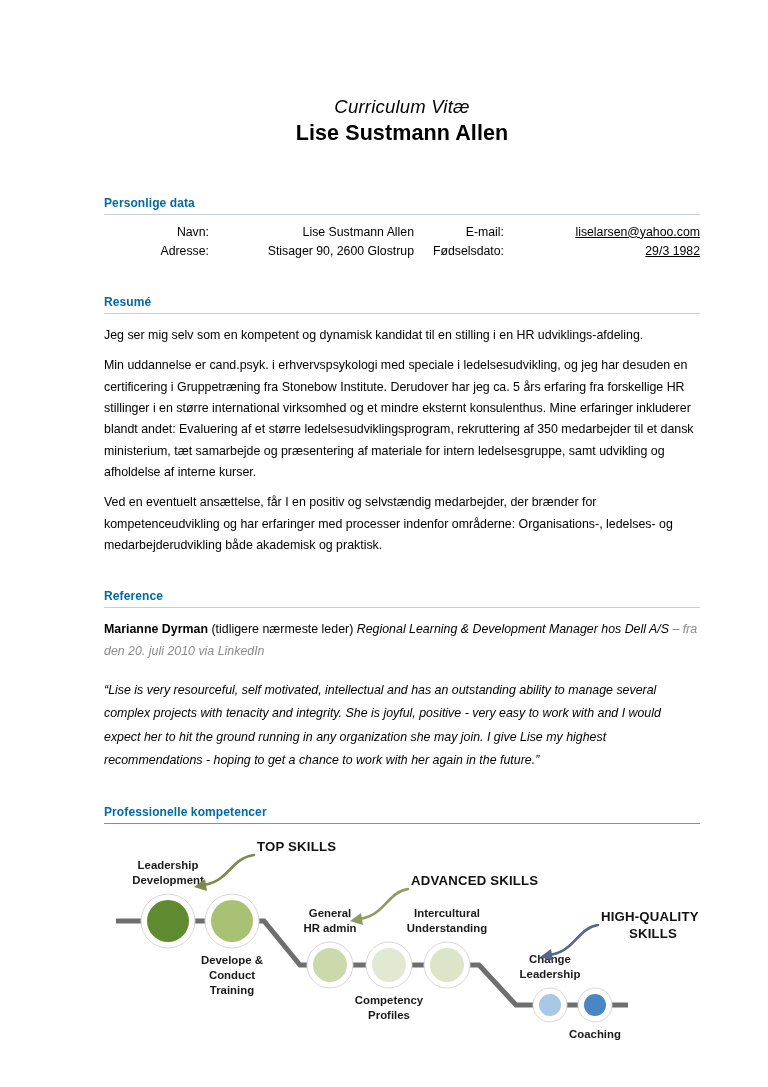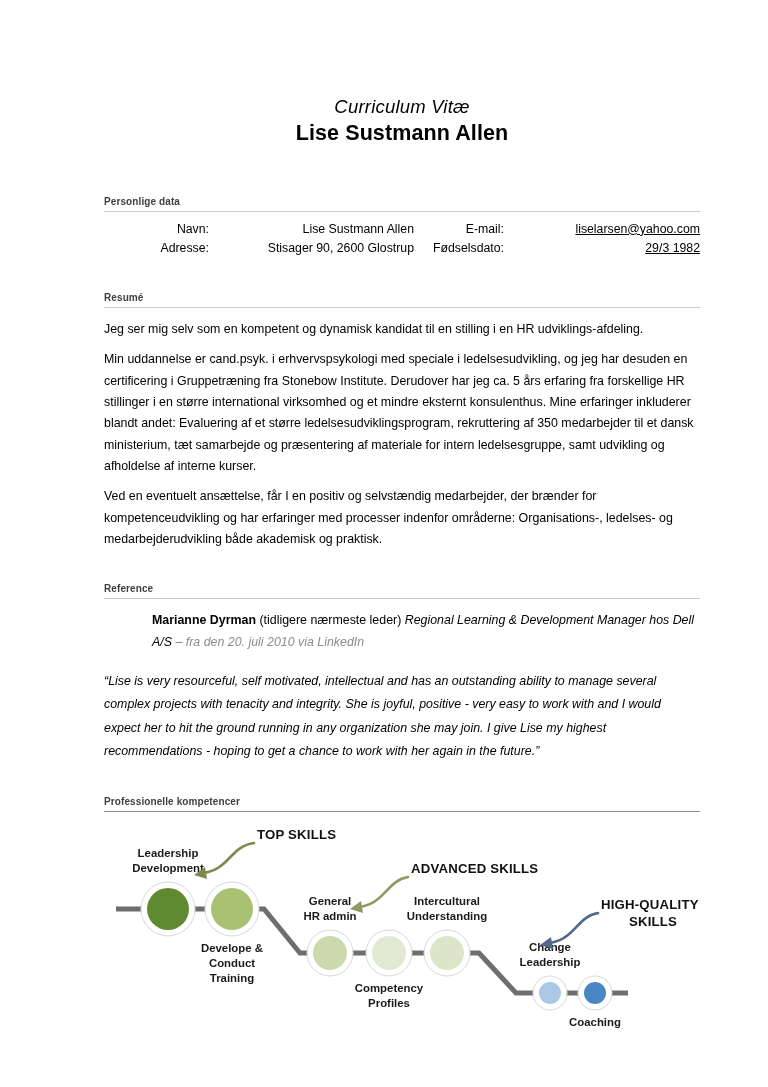--- a/index.html
+++ b/index.html
@@ -53,22 +53,22 @@
     margin-top: 4px;
     line-height: 1.15;
   }
 
   
   .section {
     margin-top: 0;
   }
   .section-head {
     font-weight: bold;
-    font-size: 10px;
-    color: #404040;
+    font-size: 12px;
+    color: #0369a1;
     letter-spacing: 0.1px;
     padding-bottom: 4px;
   }
   .rule {
     height: 1px;
     background: #c8cdd2;
     width: 100%;
   }
   .rule.dark {
     background: #8a8f94;
@@ -101,21 +101,20 @@
     text-align: left;
     color: #000;
   }
   .para.first { margin-top: 11px; }
 
   
   .ref-attrib {
     font-size: 12.4px;
     line-height: 1.72;
     margin-top: 11px;
-    margin-left: 48px;
   }
   .ref-name { font-weight: bold; }
   .ref-paren { font-weight: normal; }
   .ref-title { font-style: italic; }
   .ref-meta { font-style: italic; color: #8c8c8c; }
 
   .ref-quote {
     font-size: 12.4px;
     font-style: italic;
     line-height: 1.88;

